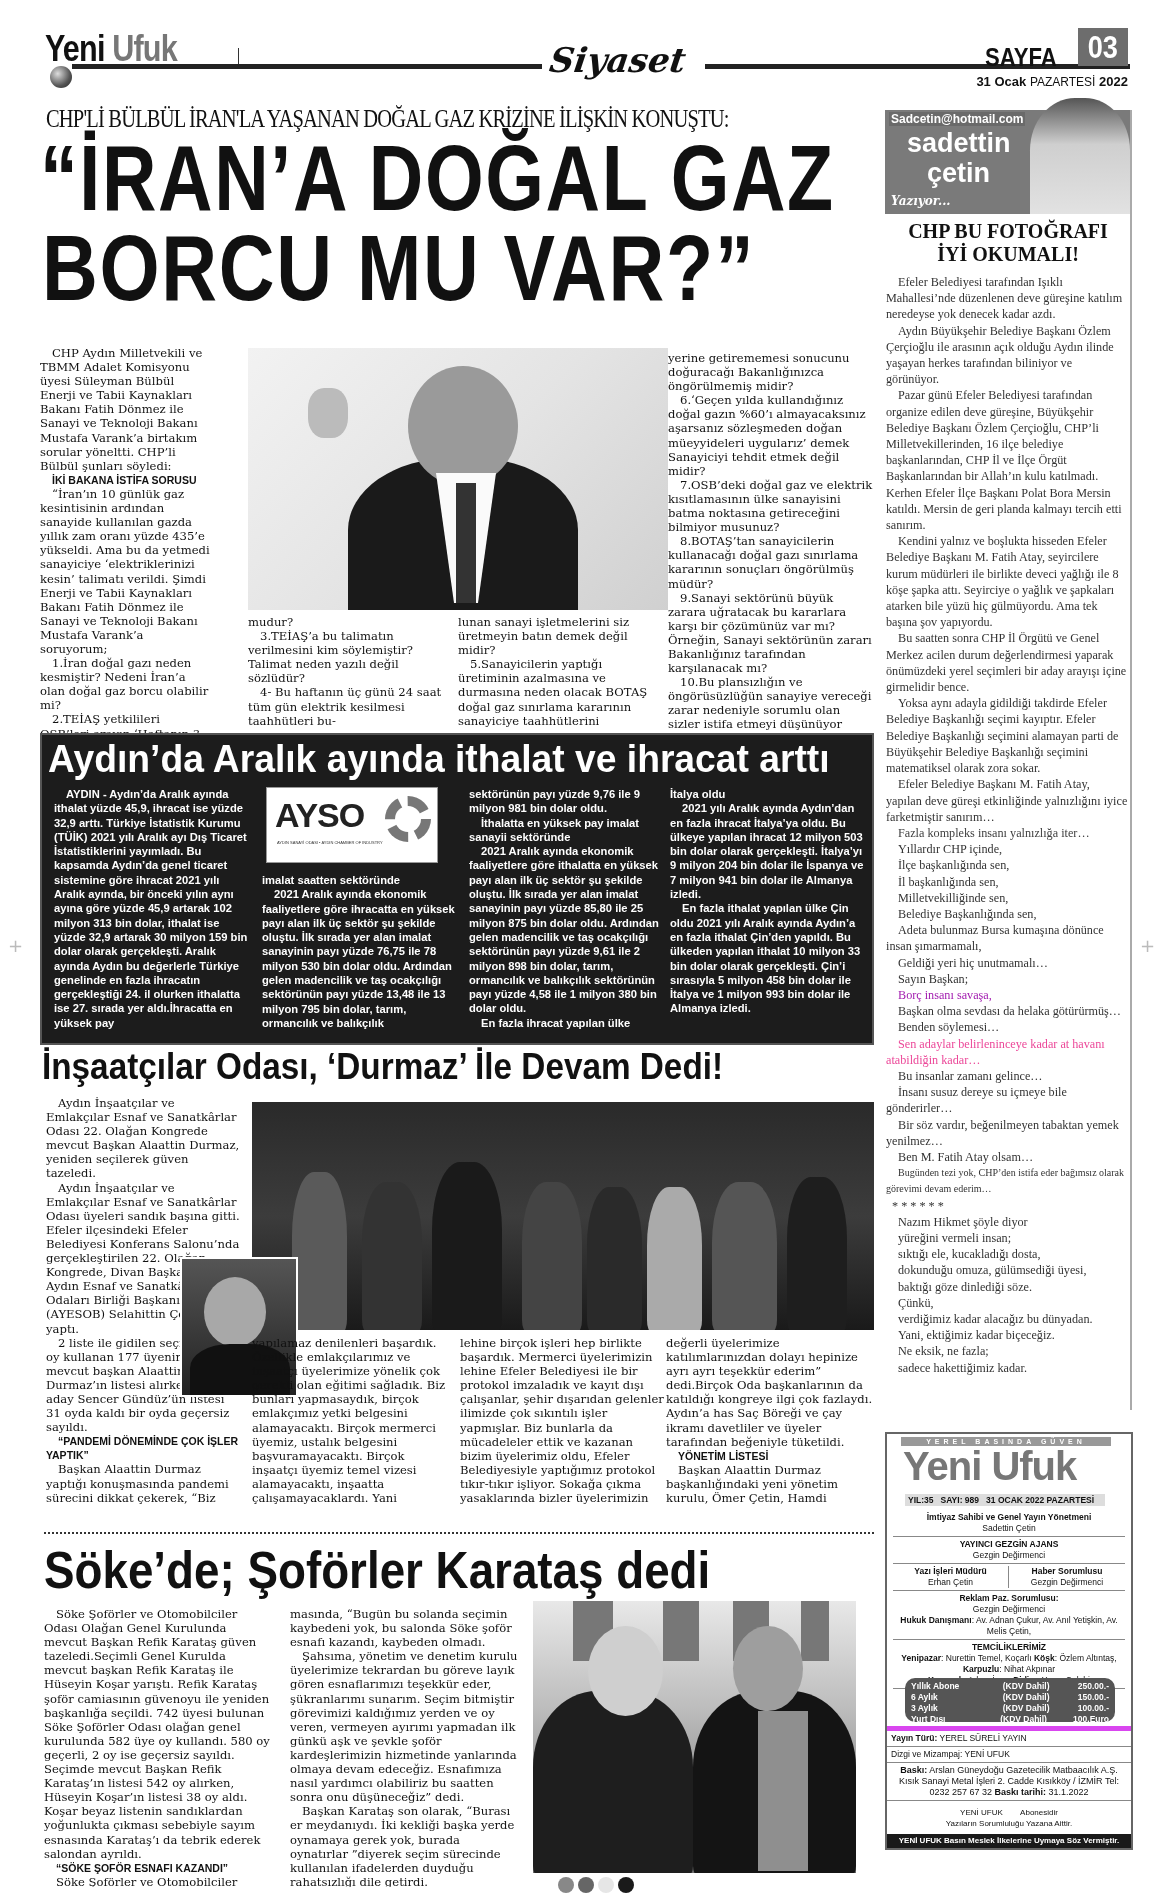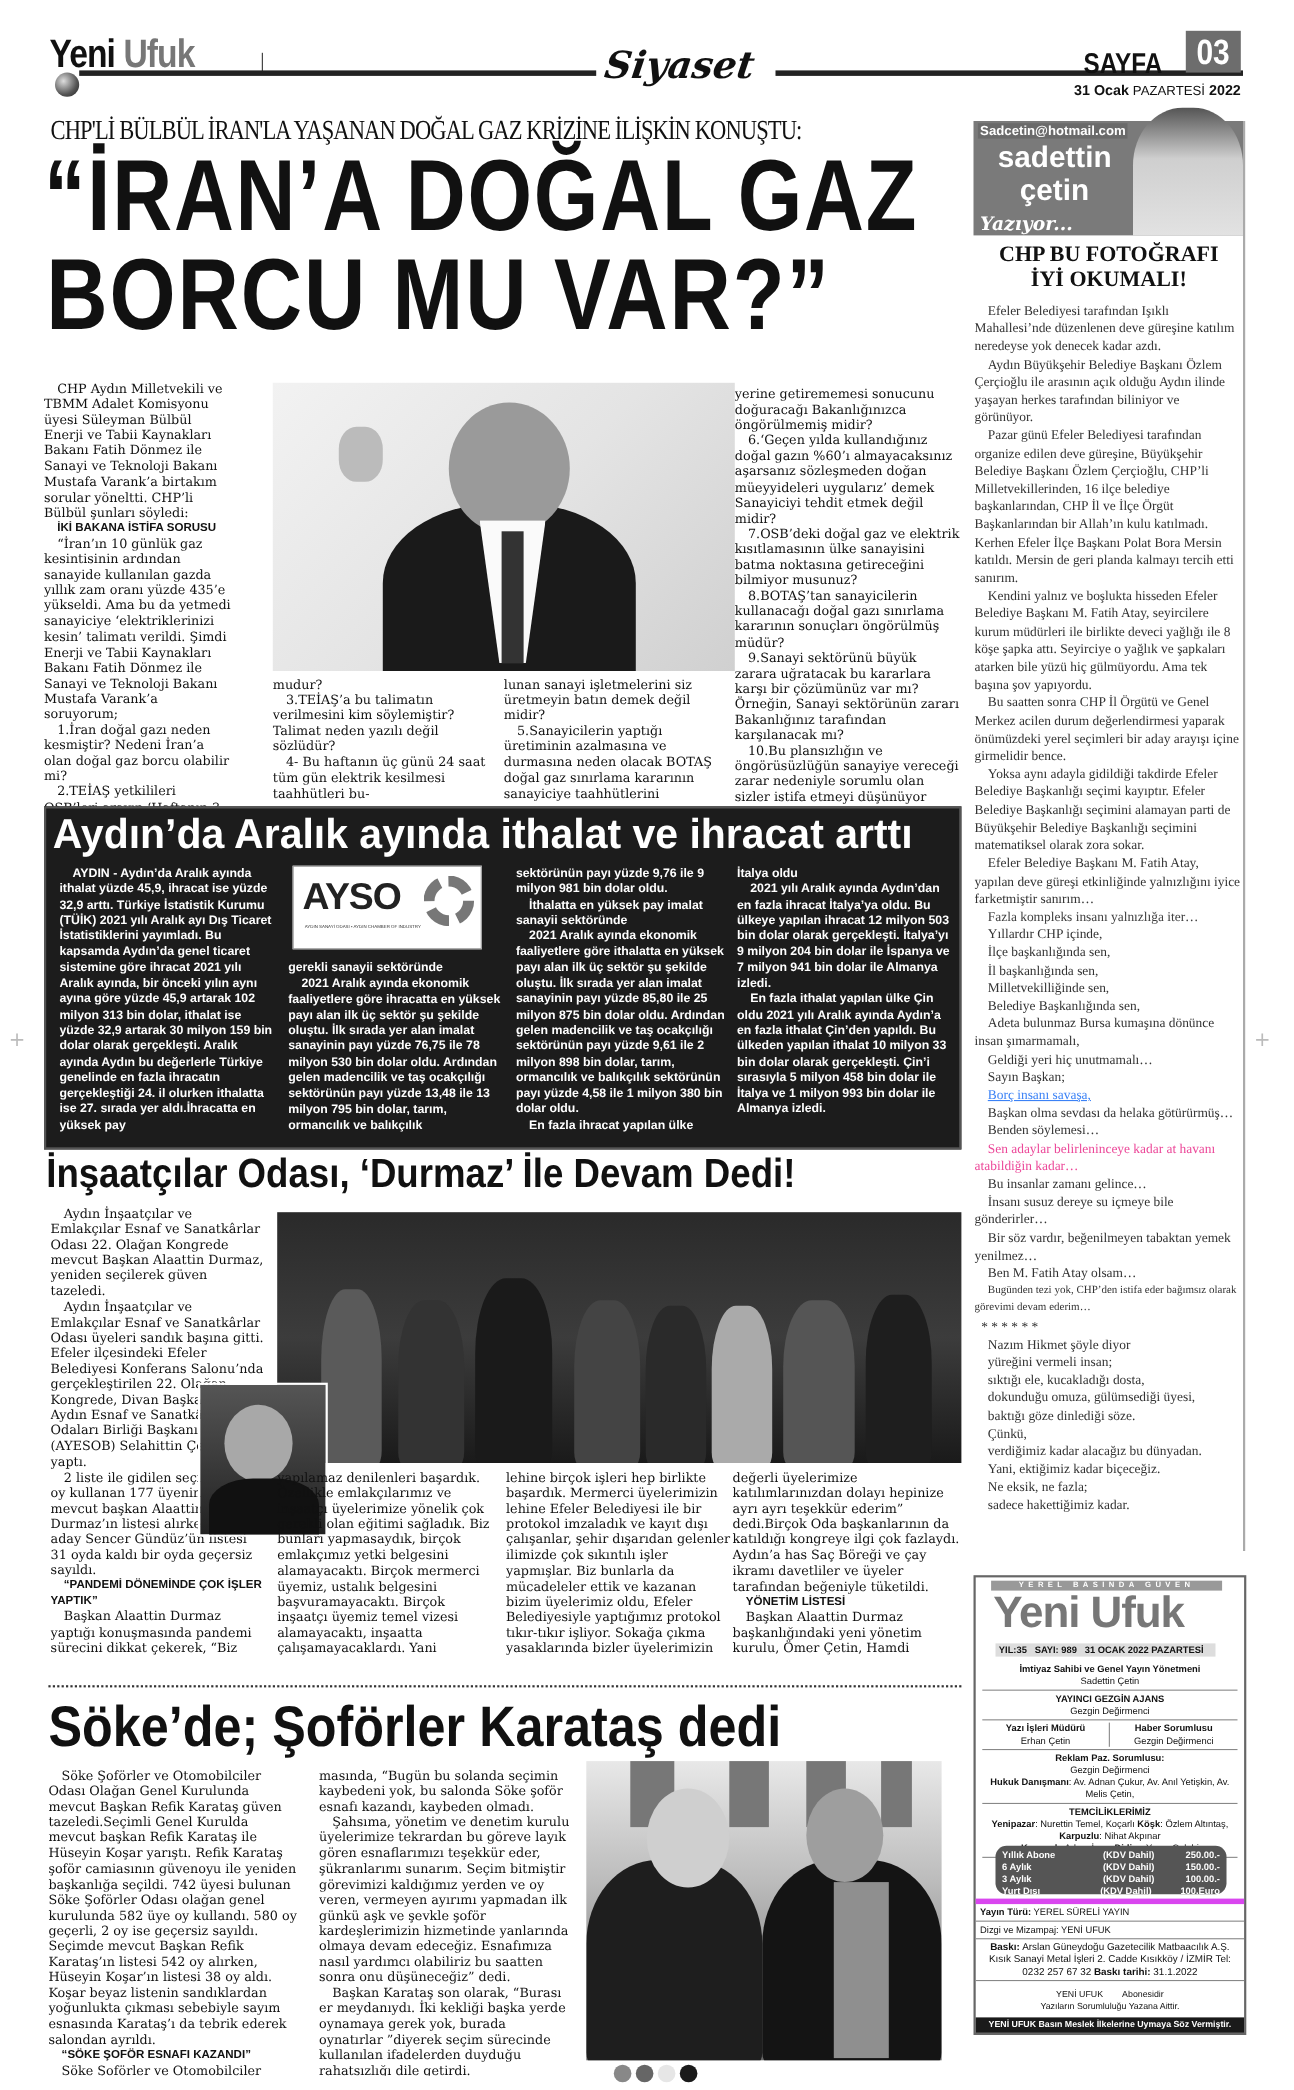--- a/index.html
+++ b/index.html
@@ -92,21 +92,21 @@
   <div class="abs cond" style="left:6px;top:2px;font-size:38px;line-height:44px;white-space:nowrap;color:#fff;transform:scaleX(.98)">Aydın’da Aralık ayında ithalat ve ihracat arttı</div>
   <div class="col" id="trade-col1" style="left:12px;top:52px;width:195px;height:255px">
       <div class="para">AYDIN - Aydın’da Aralık ayında ithalat yüzde 45,9, ihracat ise yüzde 32,9 arttı. Türkiye İstatistik Kurumu (TÜİK) 2021 yılı Aralık ayı Dış Ticaret İstatistiklerini yayımladı. Bu kapsamda Aydın’da genel ticaret sistemine göre ihracat 2021 yılı Aralık ayında, bir önceki yılın aynı ayına göre yüzde 45,9 artarak 102 milyon 313 bin dolar, ithalat ise yüzde 32,9 artarak 30 milyon 159 bin dolar olarak gerçekleşti. Aralık ayında Aydın bu değerlerle Türkiye genelinde en fazla ihracatın gerçekleştiği 24. il olurken ithalatta ise 27. sırada yer aldı.İhracatta en yüksek pay</div>
     </div>
   <div class="abs" style="left:224px;top:52px;width:172px;height:76px;background:#fff;border:1px solid #999">
     <div class="abs sans" style="left:8px;top:8px;font-size:34px;font-weight:700;color:#222;letter-spacing:-1px">AYSO</div>
     <div class="abs" style="left:118px;top:8px;width:46px;height:46px;border-radius:50%;border:10px dashed #777"></div>
     <div class="abs sans" style="left:10px;top:52px;font-size:4px;color:#333;white-space:nowrap">AYDIN SANAYİ ODASI • AYDIN CHAMBER OF INDUSTRY</div>
   </div>
   <div class="col" id="trade-col2" style="left:220px;top:138px;width:200px;height:170px">
-      <div class="para" style="text-indent: 0px;">gerekli sanayii sektöründe</div>
+      <div class="para" style="text-indent: 0px;">imalat saatten sektöründe</div>
       <div class="para">2021 Aralık ayında ekonomik faaliyetlere göre ihracatta en yüksek payı alan ilk üç sektör şu şekilde oluştu. İlk sırada yer alan imalat sanayinin payı yüzde 76,75 ile 78 milyon 530 bin dolar oldu. Ardından gelen madencilik ve taş ocakçılığı sektörünün payı yüzde 13,48 ile 13 milyon 795 bin dolar, tarım, ormancılık ve balıkçılık</div>
     </div>
   <div class="col" id="trade-col3" style="left:427px;top:52px;width:195px;height:255px">
       <div class="para" style="text-indent: 0px;">sektörünün payı yüzde 9,76 ile 9 milyon 981 bin dolar oldu.</div>
       <div class="para">İthalatta en yüksek pay imalat sanayii sektöründe</div>
       <div class="para">2021 Aralık ayında ekonomik faaliyetlere göre ithalatta en yüksek payı alan ilk üç sektör şu şekilde oluştu. İlk sırada yer alan imalat sanayinin payı yüzde 85,80 ile 25 milyon 875 bin dolar oldu. Ardından gelen madencilik ve taş ocakçılığı sektörünün payı yüzde 9,61 ile 2 milyon 898 bin dolar, tarım, ormancılık ve balıkçılık sektörünün payı yüzde 4,58 ile 1 milyon 380 bin dolar oldu.</div>
       <div class="para">En fazla ihracat yapılan ülke</div>
     </div>
   <div class="col" id="trade-col4" style="left:628px;top:52px;width:200px;height:255px">
       <div class="para" style="text-indent: 0px;">İtalya oldu</div>
@@ -175,21 +175,21 @@
 </div>
 <div class="dot" style="left:558px;top:1877px;background:#888"></div>
 <div class="dot" style="left:578px;top:1877px;background:#666"></div>
 <div class="dot" style="left:598px;top:1877px;background:#e6e6e6"></div>
 <div class="dot" style="left:618px;top:1877px;background:#1a1a1a"></div>
 
 <div class="abs" style="left:885px;top:110px;width:246px;height:104px;background:#7a7a7a">
   <div class="abs sans" style="left:4px;top:2px;font-size:12px;color:#fff;font-weight:700;background:#6a6a6a;padding:0 2px">Sadcetin@hotmail.com</div>
   <div class="abs sans" style="left:22px;top:18px;font-size:27px;font-weight:700;color:#fff;line-height:30px">sadettin</div>
   <div class="abs sans" style="left:42px;top:48px;font-size:27px;font-weight:700;color:#fff;line-height:30px">çetin</div>
-  <div class="abs" style="left:6px;top:84px;font-family:'DejaVu Serif',serif;font-style:italic;font-weight:700;font-size:17px;color:#fff">Yazıyor...</div>
+  <div class="abs" style="left:6px;top:84px;font-family:'DejaVu Serif',serif;font-style:italic;font-weight:700;font-size:12px;color:#fff">Yazıyor...</div>
   <div class="abs" style="left:145px;top:-12px;width:100px;height:116px;background:linear-gradient(180deg,#555,#cfcfcf 40%,#e2e2e2);border-radius:45% 45% 0 0"></div>
 </div>
 <div class="abs" style="left:1130px;top:110px;width:2px;height:1300px;background:#aaa"></div>
 <div class="abs" style="left:885px;top:220px;width:246px;text-align:center;font-family:'Liberation Serif',serif;font-weight:700;font-size:20px;line-height:23px">
   <div>CHP BU FOTOĞRAFI</div>
   <div>İYİ OKUMALI!</div>
 </div>
 <div class="col" id="column-body" style="left:886px;top:274px;width:242px;height:1140px;font-family:'Liberation Serif',serif">
     <div class="para" style="font-size: 12.2px; line-height: 16.2px; color: rgb(51, 51, 51);">Efeler Belediyesi tarafından Işıklı Mahallesi’nde düzenlenen deve güreşine katılım neredeyse yok denecek kadar azdı.</div>
     <div class="para" style="font-size: 12.2px; line-height: 16.2px; color: rgb(51, 51, 51);">Aydın Büyükşehir Belediye Başkanı Özlem Çerçioğlu ile arasının açık olduğu Aydın ilinde yaşayan herkes tarafından biliniyor ve görünüyor.</div>
@@ -200,21 +200,21 @@
     <div class="para" style="font-size: 12.2px; line-height: 16.2px; color: rgb(51, 51, 51);">Efeler Belediye Başkanı M. Fatih Atay, yapılan deve güreşi etkinliğinde yalnızlığını iyice farketmiştir sanırım…</div>
     <div class="para" style="font-size: 12.2px; line-height: 16.2px; color: #404040;">Fazla kompleks insanı yalnızlığa iter…</div>
     <div class="para" style="font-size: 12.2px; line-height: 16.2px; color: rgb(51, 51, 51);">Yıllardır CHP içinde,</div>
     <div class="para" style="font-size: 12.2px; line-height: 16.2px; color: rgb(51, 51, 51);">İlçe başkanlığında sen,</div>
     <div class="para" style="font-size: 12.2px; line-height: 16.2px; color: rgb(51, 51, 51);">İl başkanlığında sen,</div>
     <div class="para" style="font-size: 12.2px; line-height: 16.2px; color: rgb(51, 51, 51);">Milletvekilliğinde sen,</div>
     <div class="para" style="font-size: 12.2px; line-height: 16.2px; color: rgb(51, 51, 51);">Belediye Başkanlığında sen,</div>
     <div class="para" style="font-size: 12.2px; line-height: 16.2px; color: rgb(51, 51, 51);">Adeta bulunmaz Bursa kumaşına dönünce insan şımarmamalı,</div>
     <div class="para" style="font-size: 12.2px; line-height: 16.2px; color: rgb(51, 51, 51);">Geldiği yeri hiç unutmamalı…</div>
     <div class="para" style="font-size: 12.2px; line-height: 16.2px; color: rgb(51, 51, 51);">Sayın Başkan;</div>
-    <div class="para" style="font-size: 12.2px; line-height: 16.2px; color: #3b82f6; text-decoration: underline;">Borç insanı savaşa,</div>
+    <div class="para" style="font-size: 12.2px; line-height: 16.2px; color: #a21caf;">Borç insanı savaşa,</div>
     <div class="para" style="font-size: 12.2px; line-height: 16.2px; color: rgb(51, 51, 51);">Başkan olma sevdası da helaka götürürmüş…</div>
     <div class="para" style="font-size: 12.2px; line-height: 16.2px; color: rgb(51, 51, 51);">Benden söylemesi…</div>
     <div class="para" style="font-size: 12.2px; line-height: 16.2px; color: #ec4899;">Sen adaylar belirleninceye kadar at havanı atabildiğin kadar…</div>
     <div class="para" style="font-size: 12.2px; line-height: 16.2px; color: rgb(51, 51, 51);">Bu insanlar zamanı gelince…</div>
     <div class="para" style="font-size: 12.2px; line-height: 16.2px; color: rgb(51, 51, 51);">İnsanı susuz dereye su içmeye bile gönderirler…</div>
     <div class="para" style="font-size: 12.2px; line-height: 16.2px; color: rgb(51, 51, 51);">Bir söz vardır, beğenilmeyen tabaktan yemek yenilmez…</div>
     <div class="para" style="font-size: 12.2px; line-height: 16.2px; color: rgb(51, 51, 51);">Ben M. Fatih Atay olsam…</div>
     <div class="para" style="font-size: 10px; line-height: 16.2px; color: rgb(51, 51, 51);">Bugünden tezi yok, CHP’den istifa eder bağımsız olarak görevimi devam ederim…</div>
     <div class="para" style="text-indent: 6px; color: rgb(51, 51, 51); font-size: 12.2px; line-height: 16.2px;">*      *      *      *      *      *</div>
     <div class="para" style="font-size: 12.2px; line-height: 16.2px; color: rgb(51, 51, 51);">Nazım Hikmet şöyle diyor</div>

